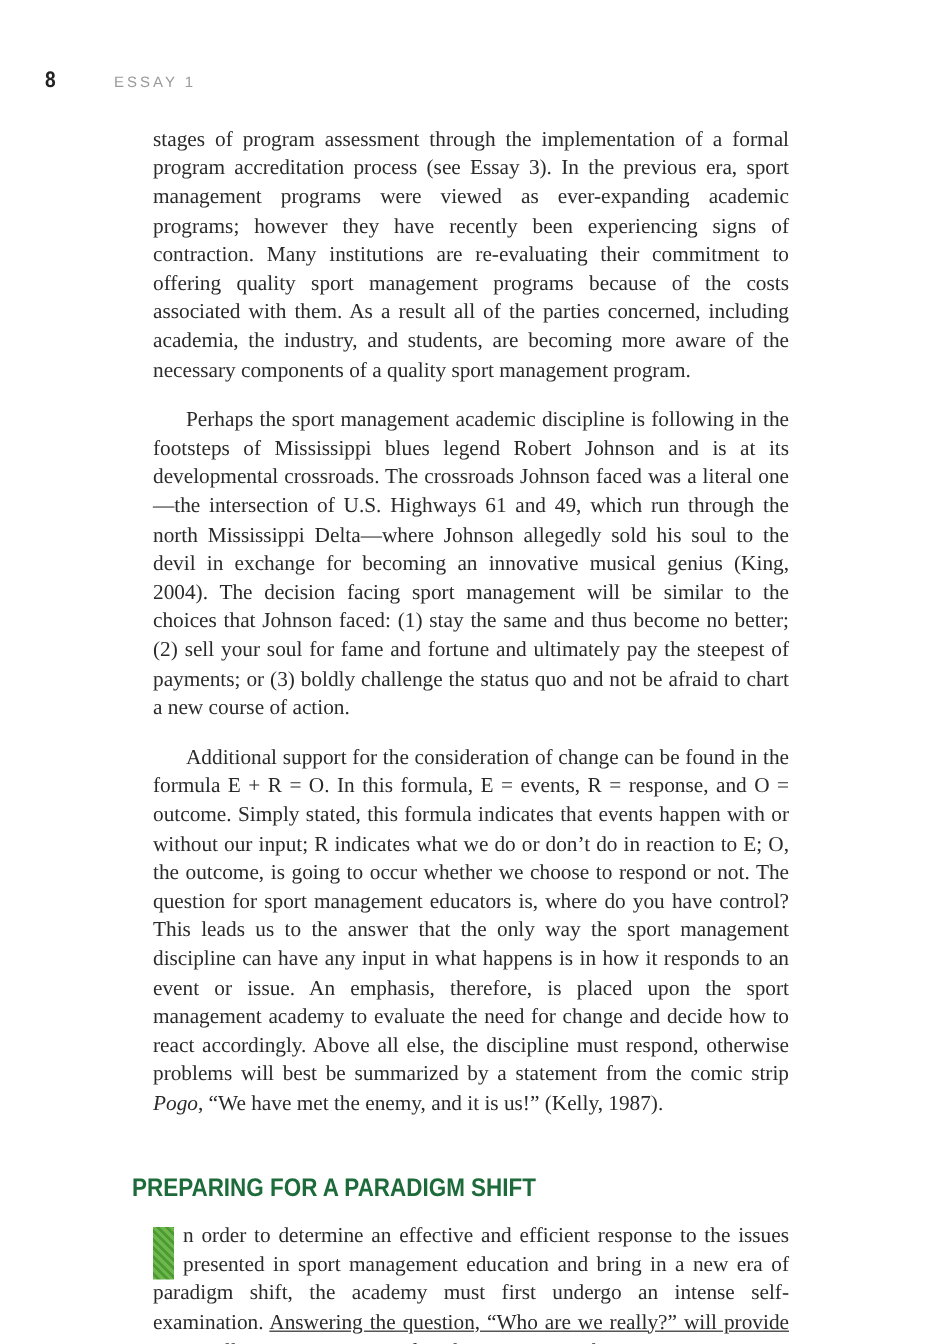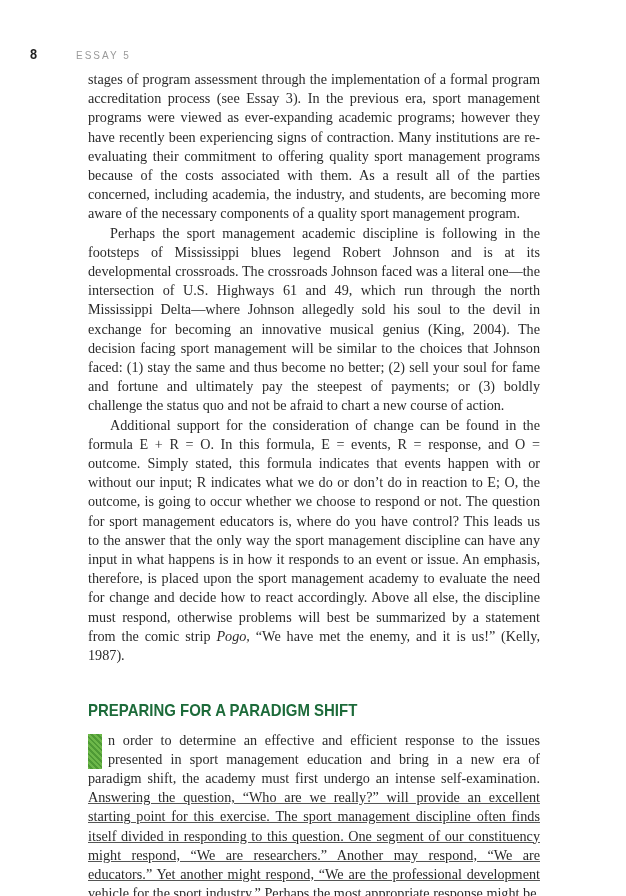--- a/index.html
+++ b/index.html
@@ -1,33 +1,33 @@
 <!DOCTYPE html>
 <html><head>
   <meta charset="utf-8">
   <style>
     html, body { margin: 0; padding: 0; background: #ffffff; }
     body { width: 626px; height: 896px; position: relative; overflow: hidden; }
     .running-head { position: absolute; top: 45px; left: 30px; display: flex; align-items: baseline; }
     .page-number { font-family: "Liberation Sans", sans-serif; font-size: 15px; font-weight: bold; color: #222; width: 46px; transform: scaleX(0.85); transform-origin: left; }
     .essay-label { font-family: "Liberation Sans", sans-serif; font-size: 10px; letter-spacing: 2px; color: #9a9a9a; }
     .body-text { position: absolute; left: 88px; top: 70px; width: 452px; font-family: "Liberation Serif", serif; font-size: 14.2px; line-height: 19.2px; color: #2a2a2a; text-align: justify; }
-    .body-text p { margin: 0; }
+    .body-text p { margin: 14px; }
     .indent { text-indent: 22px; }
     .heading { font-family: "Liberation Sans", sans-serif; font-weight: bold; font-size: 17px; color: #1d6b3a; margin: 36px 0 10px 0; transform: scaleX(0.88); transform-origin: left; white-space: nowrap; }
     .dropcap { float: left; width: 14px; height: 35px; margin: 3px 6px 0 0; background: repeating-linear-gradient(45deg, #6db84a 0 2px, #4e9a35 2px 4px); }
     .ul { text-decoration: underline; text-decoration-color: #555; }
     em { }
   </style>
 </head>
 <body>
 
 <div class="running-head">
   <span class="page-number">8</span>
-  <span class="essay-label">ESSAY 5</span>
+  <span class="essay-label">ESSAY 1</span>
 </div>
 
 <div class="body-text">
   <p>stages of program assessment through the implementation of a formal program accreditation process (see Essay 3). In the previous era, sport management programs were viewed as ever-expanding academic programs; however they have recently been experiencing signs of contraction. Many institutions are re-evaluating their commitment to offering quality sport management programs because of the costs associated with them. As a result all of the parties concerned, including academia, the industry, and students, are becoming more aware of the necessary components of a quality sport management program.</p>
   <p class="indent">Perhaps the sport management academic discipline is following in the footsteps of Mississippi blues legend Robert Johnson and is at its developmental crossroads. The crossroads Johnson faced was a literal one—the intersection of U.S. Highways 61 and 49, which run through the north Mississippi Delta—where Johnson allegedly sold his soul to the devil in exchange for becoming an innovative musical genius (King, 2004). The decision facing sport management will be similar to the choices that Johnson faced: (1) stay the same and thus become no better; (2) sell your soul for fame and fortune and ultimately pay the steepest of payments; or (3) boldly challenge the status quo and not be afraid to chart a new course of action.</p>
   <p class="indent"><span>Additional support for the consideration of change can be found in the formula E + R = O. In this formula, E = events, R = response, and O = outcome. Simply stated, this formula indicates that events happen with or without our input; R indicates what we do or don’t do in reaction to E; O, the outcome, is going to occur whether we choose to respond or not. The question for sport management educators is, where do you have control? This leads us to the answer that the only way the sport management discipline can have any input in what happens is in how it responds to an event or issue. An emphasis, therefore, is placed upon the sport management academy to evaluate the need for change and decide how to react accordingly. Above all else, the discipline must respond, otherwise problems will best be summarized by a statement from the comic strip </span><em>Pogo,</em><span> “We have met the enemy, and it is us!” (Kelly, 1987).</span></p>
 
   <div class="heading">PREPARING FOR A PARADIGM SHIFT</div>
 
   <p><span class="dropcap"></span><span>n order to determine an effective and efficient response to the issues presented in sport management education and bring in a new era of paradigm shift, the academy must first undergo an intense self-examination. </span><span class="ul">Answering the question, “Who are we really?” will provide an excellent starting point for this exercise. The sport management discipline often finds itself divided in responding to this question. One segment of our constituency might respond, “We are researchers.” Another may respond, “We are educators.” Yet another might respond, “We are the professional development vehicle for the sport industry.” Perhaps the most appropriate response might be, “We are all of the above.” Each of these responses has its supporters and detractors.</span></p>

